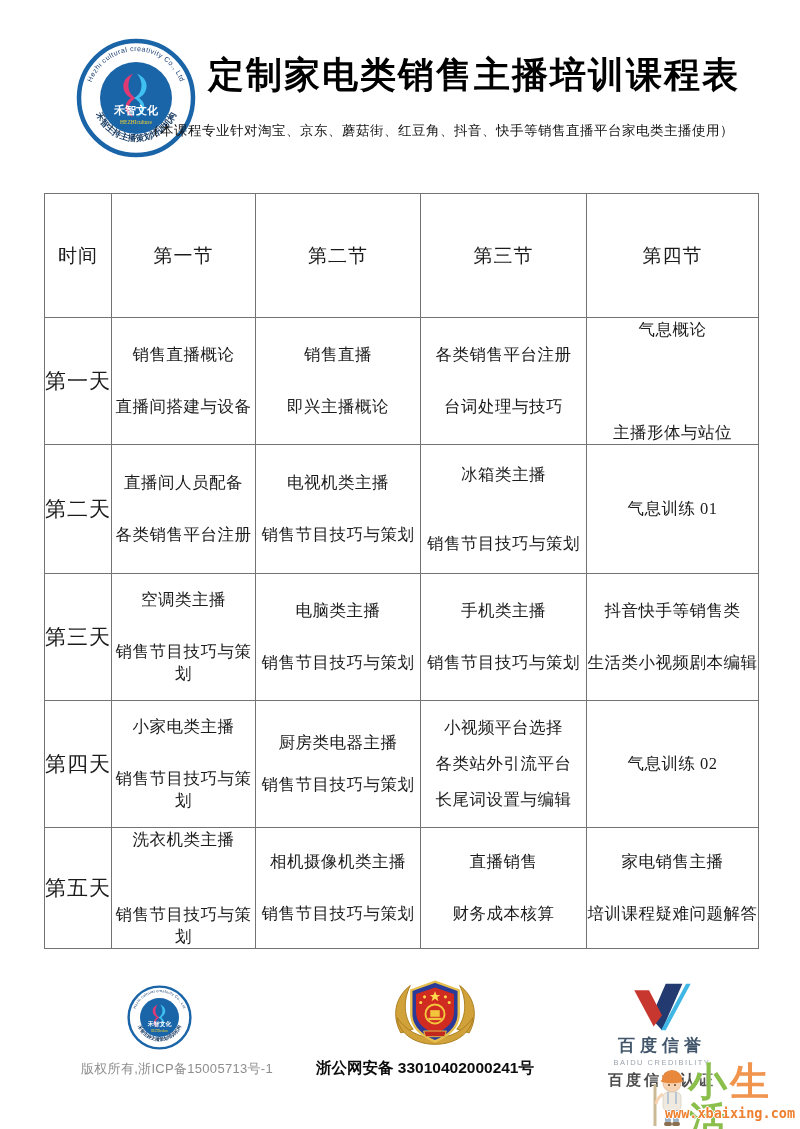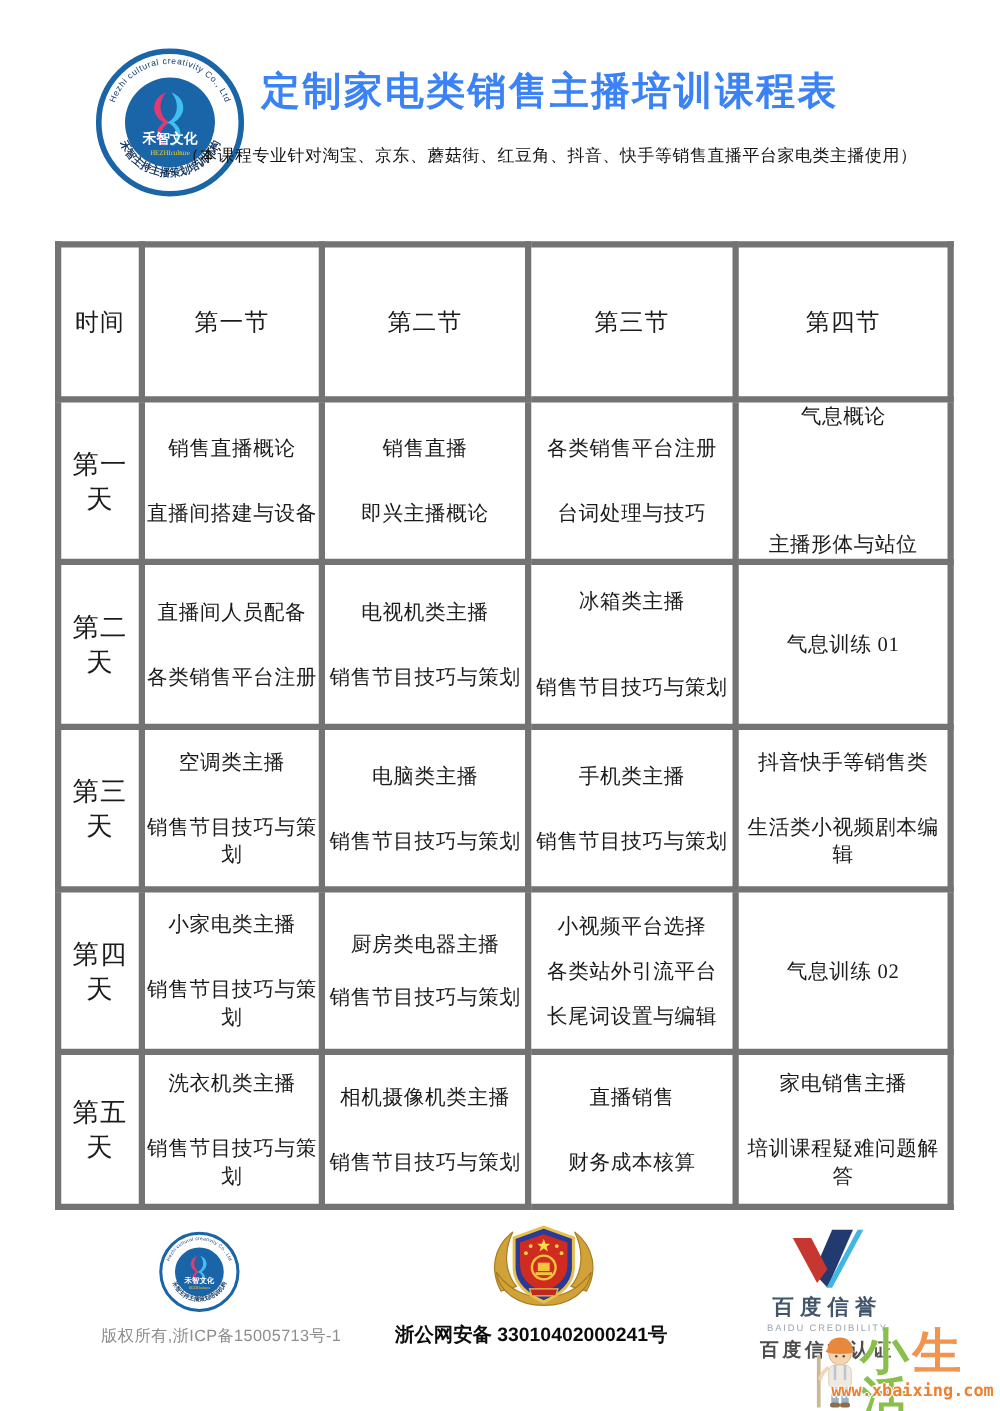--- a/index.html
+++ b/index.html
@@ -5,30 +5,30 @@
   html,body { margin:0; padding:0; background:#ffffff; }
   .page {
     position:relative; width:800px; height:1129px; background:#ffffff;
     font-family:"Liberation Serif","DejaVu Serif",serif; overflow:hidden;
   }
 
   
   .company-logo { position:absolute; left:76px; top:38px; width:120px; height:120px; }
   .company-logo svg, .footer-logo svg { width:100%; height:100%; display:block; }
   .header-text { position:absolute; left:140px; top:56px; width:600px; text-align:center; }
-  .page-title { font-size:31px; font-weight:bold; color:#3b82f6; letter-spacing:2px; line-height:1.1; }
+  .page-title { font-size:36px; font-weight:bold; color:#000000; letter-spacing:2px; line-height:1.1;text-align:right; }
   .page-subtitle { margin-top:26px; font-size:13.5px; color:#151515; letter-spacing:0.5px; }
 
   
   .schedule-table {
     position:absolute; left:44px; top:193px;
     border-collapse:collapse; table-layout:fixed; width:714px;
   }
   .schedule-table td {
-    border:5px solid #737373; text-align:center; vertical-align:middle;
+    border:1px solid #737373; text-align:center; vertical-align:middle;
     padding:0; color:#1b1b1b;
   }
   .header-cell { font-size:19px; letter-spacing:1px; }
   .time-cell   { font-size:21px; letter-spacing:1px; }
   .cell-lines {
     display:flex; flex-direction:column; justify-content:center; align-items:center;
     gap:30px; font-size:16.5px; letter-spacing:0.5px;
   }
   .cell-lines.tight { gap:14px; }
 
@@ -228,21 +228,21 @@
           </td>
           <td>
             <div class="cell-lines" style="height: 125px;">
               <div class="cell-line">气息训练 02</div>
             </div>
           </td>
         </tr>
         <tr style="height: 121px;">
           <td class="time-cell">第五天</td>
           <td>
-            <div class="cell-lines" style="height: 119px;">
+            <div class="cell-lines" style="height: 119px; justify-content: space-between;">
               <div class="cell-line">洗衣机类主播</div>
               <div class="cell-line">销售节目技巧与策划</div>
             </div>
           </td>
           <td>
             <div class="cell-lines" style="height: 119px;">
               <div class="cell-line">相机摄像机类主播</div>
               <div class="cell-line">销售节目技巧与策划</div>
             </div>
           </td>

